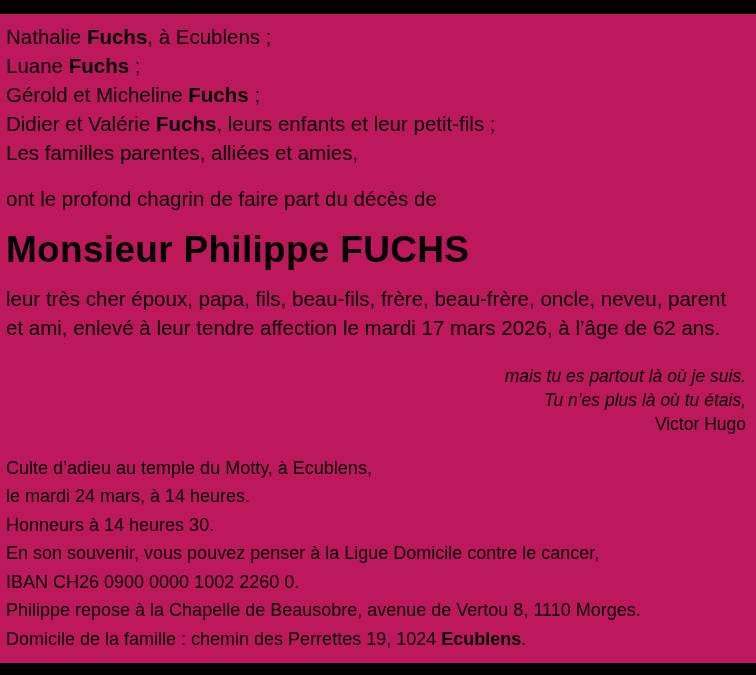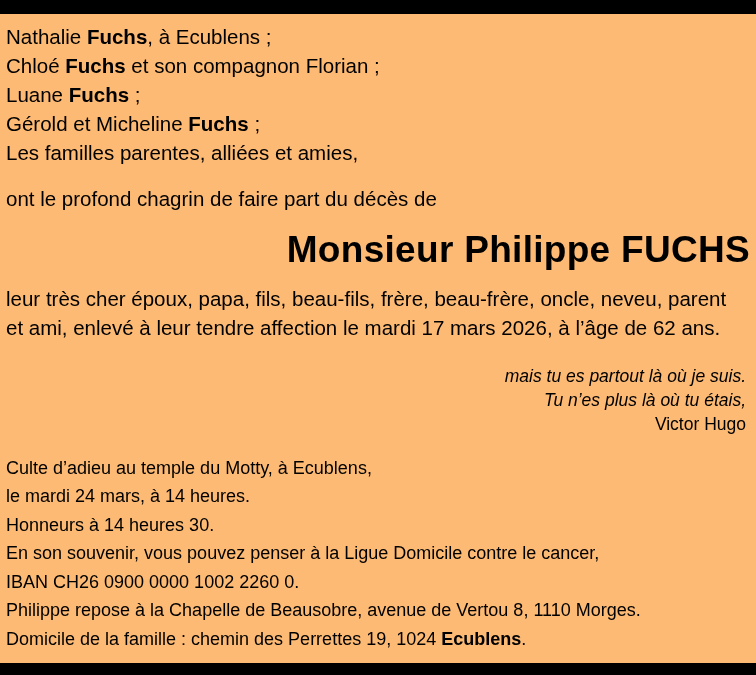--- a/index.html
+++ b/index.html
@@ -8,21 +8,21 @@
     background: #ffffff;
   }
   body {
     font-family: "Liberation Sans", sans-serif;
     color: #000000;
   }
   .notice {
     width: 756px;
     height: 675px;
     box-sizing: border-box;
-    background: #fdba74;
+    background: #be185d;
     position: relative;
     overflow: hidden;
   }
   .rule-top {
     height: 14px;
     background: #000000;
     width: 100%;
   }
   .rule-bottom {
     position: absolute;
@@ -47,21 +47,21 @@
   }
   .family-list li b {
     font-weight: bold;
   }
   .announce-line {
     font-size: 20.5px;
     line-height: 29px;
     margin-top: 17px;
   }
   .deceased-name {
-    text-align: right;
+    text-align: left;
     font-size: 37px;
     font-weight: bold;
     letter-spacing: 0.3px;
     margin: 18px 0 14px 0;
     line-height: 1.05;
   }
   .relation-para {
     font-size: 20.5px;
     line-height: 29px;
   }
@@ -99,23 +99,23 @@
 <body>
 
 <div class="notice">
 
   <div class="rule-top"></div>
 
   <div class="body-area">
 
     <ul class="family-list">
         <li><span>Nathalie </span><b>Fuchs</b><span>, à Ecublens ;</span></li>
-        <li><span>Chloé </span><b>Fuchs</b><span> et son compagnon Florian ;</span></li>
         <li><span>Luane </span><b>Fuchs</b><span> ;</span></li>
         <li><span>Gérold et Micheline </span><b>Fuchs</b><span> ;</span></li>
+        <li><span>Didier et Valérie </span><b>Fuchs</b><span>, leurs enfants et leur petit-fils ;</span></li>
         <li><span>Les familles parentes, alliées et amies,</span></li>
       </ul>
 
     <div class="announce-line">ont le profond chagrin de faire part du décès de</div>
 
     <div class="deceased-name">Monsieur Philippe FUCHS</div>
 
     <div class="relation-para">
         <div>leur très cher époux, papa, fils, beau-fils, frère, beau-frère, oncle, neveu, parent</div>
         <div>et ami, enlevé à leur tendre affection le mardi 17 mars 2026, à l’âge de 62 ans.</div>

